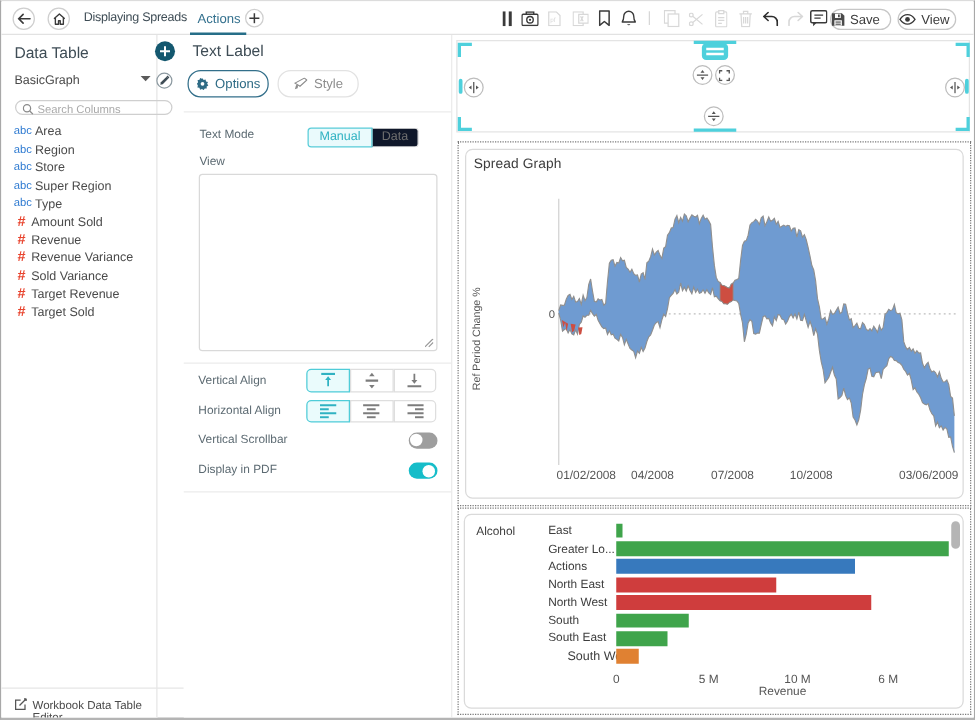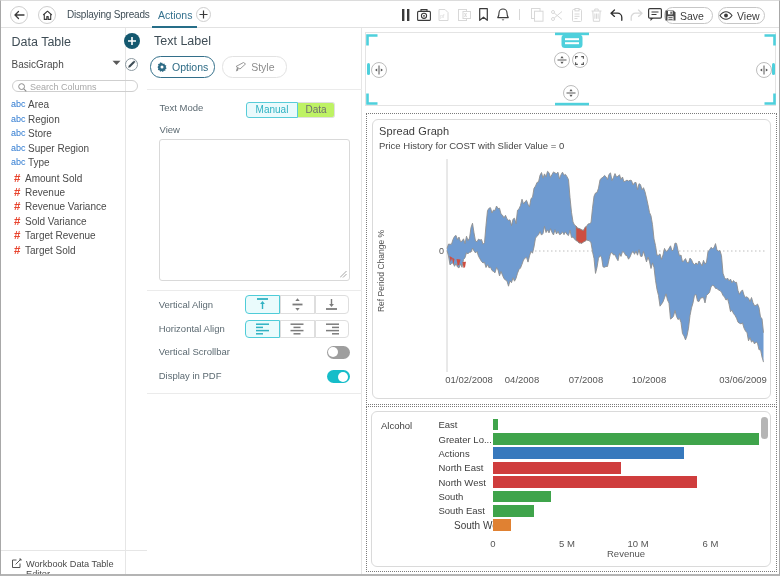--- a/index.html
+++ b/index.html
@@ -175,21 +175,21 @@
           <path d="M1 4.5L8.5 0.5l2 1.5-5.5 5z" fill="none" stroke="#8c8c8c" stroke-width="0.9"></path>
           <path d="M3.5 6.2l-.4 2.3-2.3.9c.8-1.4.5-2.5 1.2-3.4z" fill="#8c8c8c"></path>
         </svg>
 <span style="font-size:10.5px;color:#8c8c8c">Style</span>
       </div>
 <div class="sep" style="left:0;top:61px;width:215px"></div>
 <div class="lbl" style="left:12.5px;top:74.3px">Text Mode</div>
 <div class="abs" style="left:99px;top:73.5px;width:52px;height:16px;background:#eafafc;border:1.5px solid #58ccd8;border-radius:3px 0 0 3px;display:flex;align-items:center;justify-content:center;z-index:2">
         <span style="font-size:10px;color:#2fb2c2">Manual</span>
       </div>
-<div class="abs" style="left:151px;top:73.5px;width:37px;height:16px;background:#bef264;border:1px solid #e0e0e0;border-left:none;border-radius:0 3px 3px 0;display:flex;align-items:center;justify-content:center">
+<div class="abs" style="left:151px;top:73.5px;width:37px;height:16px;background:#0f172a;border:1px solid #e0e0e0;border-left:none;border-radius:0 3px 3px 0;display:flex;align-items:center;justify-content:center">
         <span style="font-size:10px;color:#6f6f6f">Data</span>
       </div>
 <div class="lbl" style="left:12.5px;top:96.3px">View</div>
 <div class="abs" style="left:12px;top:111px;width:191px;height:142px;border:1px solid #d9d9d9;border-radius:3px">
 <svg style="position:absolute;right:2px;bottom:2px" width="7" height="7" viewBox="0 0 7 7">
           <path d="M0 6.5L6.5 0M3 6.5L6.5 3" stroke="#9a9a9a" stroke-width="0.9"></path>
         </svg>
       </div>
 <div class="sep" style="left:0;top:262px;width:215px"></div>
 <div class="lbl" style="left:11.7px;top:271px">Vertical Align</div>
@@ -299,21 +299,20 @@
       </div>
 <div class="selc" style="left:201px;top:56.5px">
 <svg width="10" height="10" viewBox="0 0 10 10">
           <path d="M0.5 5h9" stroke="#555" stroke-width="1"></path>
           <path d="M3.4 3.2L5 1l1.6 2.2zM3.4 6.8L5 9 6.6 6.8z" fill="#555"></path>
         </svg>
       </div>
 <div class="dz" style="left:3.5px;top:85px;width:411.5px;height:292px"></div>
 <div class="card" style="left:9.5px;top:91px;width:399.5px;height:279.5px"></div>
 <div class="abs" style="left:17px;top:96.5px;font-size:11px;font-weight:normal;letter-spacing:0.1px;color:#3c3c3c">Spread Graph</div>
-<div class="abs" style="left:17px;top:111.5px;font-size:9.5px;color:#464646">Price History for COST with Slider Value = 0</div>
 <svg class="abs" style="left:0;top:0" width="418" height="548" viewBox="361 27 418 548">
 <line x1="446" y1="158" x2="446" y2="371" stroke="#d2d2d2" stroke-width="1"></line>
 <line x1="446" y1="250" x2="764" y2="250" stroke="#bdbdbd" stroke-width="1" stroke-dasharray="1.5,2.5"></line>
 <path d="M446.0,247.5 L447.5,243.0 L449.0,243.3 L450.5,243.2 L452.0,238.4 L453.5,235.4 L455.0,234.4 L456.5,238.6 L458.0,236.1 L459.5,240.7 L461.0,240.2 L462.5,237.8 L464.0,242.5 L465.5,235.2 L467.0,239.6 L468.5,237.1 L470.0,226.5 L471.5,222.2 L473.0,231.8 L474.5,240.0 L476.0,240.7 L477.5,238.1 L479.0,239.1 L480.5,238.5 L482.0,243.2 L483.5,241.7 L485.0,224.2 L486.5,209.6 L488.0,207.2 L489.5,206.7 L491.0,212.0 L492.5,209.0 L494.0,209.5 L495.5,205.0 L497.0,207.6 L498.5,207.2 L500.0,213.0 L501.5,214.2 L503.0,216.8 L504.5,214.3 L506.0,217.9 L507.5,219.3 L509.0,218.9 L510.5,224.6 L512.0,218.2 L513.5,217.2 L515.0,222.6 L516.5,209.2 L518.0,207.9 L519.5,204.4 L521.0,198.2 L522.5,203.0 L524.0,200.7 L525.5,199.3 L527.0,203.3 L528.5,205.8 L530.0,197.5 L531.5,196.3 L533.0,187.2 L534.5,185.1 L536.0,181.4 L537.5,181.0 L539.0,174.3 L540.5,171.5 L542.0,177.2 L543.5,172.9 L545.0,176.0 L546.5,170.3 L548.0,171.7 L549.5,176.4 L551.0,173.5 L552.5,170.9 L554.0,172.0 L555.5,172.6 L557.0,171.2 L558.5,177.9 L560.0,173.7 L561.5,171.2 L563.0,174.3 L564.5,173.4 L566.0,175.7 L567.5,178.6 L569.0,196.6 L570.5,211.3 L572.0,220.9 L573.5,224.1 L575.0,225.0 L576.5,227.2 L578.0,227.5 L579.5,228.2 L581.0,229.1 L582.5,229.5 L584.0,226.4 L585.5,225.4 L587.0,223.1 L588.5,222.6 L590.0,221.7 L591.5,207.2 L593.0,195.3 L594.5,192.0 L596.0,191.5 L597.5,187.1 L599.0,178.9 L600.5,177.1 L602.0,176.3 L603.5,174.4 L605.0,175.8 L606.5,178.6 L608.0,173.3 L609.5,171.9 L611.0,179.5 L612.5,176.4 L614.0,172.6 L615.5,176.0 L617.0,175.2 L618.5,173.7 L620.0,178.5 L621.5,176.0 L623.0,180.9 L624.5,180.0 L626.0,179.1 L627.5,180.1 L629.0,179.2 L630.5,179.5 L632.0,183.9 L633.5,181.7 L635.0,181.4 L636.5,188.7 L638.0,182.7 L639.5,183.6 L641.0,188.8 L642.5,186.7 L644.0,190.8 L645.5,197.0 L647.0,203.8 L648.5,211.4 L650.0,214.9 L651.5,223.7 L653.0,237.9 L654.5,244.5 L656.0,254.2 L657.5,254.2 L659.0,252.9 L660.5,258.4 L662.0,253.9 L663.5,247.4 L665.0,250.4 L666.5,249.8 L668.0,247.3 L669.5,244.8 L671.0,249.8 L672.5,248.7 L674.0,242.1 L675.5,242.4 L677.0,249.3 L678.5,254.9 L680.0,254.0 L681.5,261.0 L683.0,259.5 L684.5,257.6 L686.0,261.6 L687.5,262.0 L689.0,257.1 L690.5,258.7 L692.0,262.3 L693.5,263.6 L695.0,261.9 L696.5,263.7 L698.0,260.0 L699.5,262.3 L701.0,264.8 L702.5,259.3 L704.0,263.1 L705.5,261.1 L707.0,250.5 L708.5,249.1 L710.0,246.4 L711.5,247.5 L713.0,246.7 L714.5,242.6 L716.0,249.2 L717.5,250.1 L719.0,249.6 L720.5,254.8 L722.0,272.3 L723.5,276.5 L725.0,278.6 L726.5,277.0 L728.0,279.9 L729.5,278.1 L731.0,281.7 L732.5,279.5 L734.0,281.5 L735.5,281.3 L737.0,289.6 L738.5,293.3 L740.0,290.4 L741.5,288.9 L743.0,294.1 L744.5,296.6 L746.0,295.7 L747.5,297.3 L749.0,300.6 L750.5,296.5 L752.0,301.7 L753.5,304.6 L755.0,304.4 L756.5,303.0 L758.0,306.6 L759.5,316.1 L761.0,317.5 L762.5,331.7 L762.5,361.1 L761.0,356.0 L759.5,348.6 L758.0,348.8 L756.5,342.2 L755.0,340.8 L753.5,343.0 L752.0,339.7 L750.5,341.1 L749.0,336.6 L747.5,339.8 L746.0,331.7 L744.5,330.0 L743.0,327.1 L741.5,321.9 L740.0,322.9 L738.5,322.3 L737.0,321.2 L735.5,317.2 L734.0,314.4 L732.5,312.6 L731.0,309.2 L729.5,310.7 L728.0,303.1 L726.5,297.7 L725.0,299.1 L723.5,296.1 L722.0,294.4 L720.5,291.2 L719.0,289.6 L717.5,289.1 L716.0,287.5 L714.5,287.4 L713.0,284.9 L711.5,284.2 L710.0,285.9 L708.5,291.5 L707.0,292.9 L705.5,294.6 L704.0,301.9 L702.5,296.5 L701.0,296.8 L699.5,297.2 L698.0,300.5 L696.5,300.1 L695.0,293.5 L693.5,294.3 L692.0,301.9 L690.5,306.9 L689.0,314.6 L687.5,327.2 L686.0,334.8 L684.5,338.9 L683.0,335.0 L681.5,332.6 L680.0,321.5 L678.5,317.3 L677.0,318.6 L675.5,315.4 L674.0,309.5 L672.5,315.3 L671.0,317.0 L669.5,318.1 L668.0,302.1 L666.5,299.1 L665.0,292.8 L663.5,296.8 L662.0,300.9 L660.5,303.2 L659.0,305.2 L657.5,294.6 L656.0,288.6 L654.5,279.3 L653.0,266.4 L651.5,261.9 L650.0,267.5 L648.5,260.4 L647.0,256.1 L645.5,260.9 L644.0,255.6 L642.5,250.5 L641.0,255.5 L639.5,255.2 L638.0,248.7 L636.5,254.2 L635.0,250.2 L633.5,253.3 L632.0,250.4 L630.5,252.3 L629.0,256.0 L627.5,258.2 L626.0,254.7 L624.5,254.2 L623.0,251.2 L621.5,250.6 L620.0,255.4 L618.5,252.5 L617.0,259.7 L615.5,257.3 L614.0,253.7 L612.5,254.0 L611.0,251.6 L609.5,252.4 L608.0,258.7 L606.5,265.5 L605.0,265.4 L603.5,266.3 L602.0,265.9 L600.5,256.0 L599.0,254.7 L597.5,257.3 L596.0,266.4 L594.5,272.4 L593.0,257.4 L591.5,250.6 L590.0,241.8 L588.5,239.8 L587.0,239.4 L585.5,238.9 L584.0,240.2 L582.5,240.8 L581.0,242.3 L579.5,241.9 L578.0,241.9 L576.5,239.9 L575.0,239.6 L573.5,238.0 L572.0,236.0 L570.5,236.5 L569.0,229.2 L567.5,234.6 L566.0,233.4 L564.5,230.8 L563.0,233.7 L561.5,230.8 L560.0,233.1 L558.5,233.6 L557.0,230.3 L555.5,233.0 L554.0,228.7 L552.5,234.0 L551.0,231.4 L549.5,227.7 L548.0,231.9 L546.5,228.8 L545.0,231.6 L543.5,225.4 L542.0,232.5 L540.5,234.1 L539.0,230.6 L537.5,233.7 L536.0,235.3 L534.5,237.1 L533.0,245.9 L531.5,252.2 L530.0,250.4 L528.5,254.9 L527.0,261.1 L525.5,256.2 L524.0,257.1 L522.5,259.0 L521.0,263.2 L519.5,267.0 L518.0,268.5 L516.5,272.2 L515.0,277.4 L513.5,280.2 L512.0,276.8 L510.5,281.7 L509.0,279.8 L507.5,285.2 L506.0,280.1 L504.5,279.0 L503.0,277.7 L501.5,274.2 L500.0,270.5 L498.5,274.9 L497.0,268.9 L495.5,266.5 L494.0,271.8 L492.5,270.5 L491.0,269.5 L489.5,266.3 L488.0,266.8 L486.5,263.6 L485.0,266.5 L483.5,261.4 L482.0,261.9 L480.5,260.5 L479.0,257.9 L477.5,255.3 L476.0,250.4 L474.5,251.9 L473.0,249.9 L471.5,247.2 L470.0,251.1 L468.5,251.2 L467.0,252.8 L465.5,251.8 L464.0,256.7 L462.5,258.6 L461.0,266.3 L459.5,262.9 L458.0,266.9 L456.5,266.0 L455.0,262.6 L453.5,265.3 L452.0,261.8 L450.5,262.6 L449.0,263.9 L447.5,255.0 L446.0,249.5 Z" fill="#6f9bd1"></path>
 <path d="M446.0,247.5 L447.5,243.0 L449.0,243.3 L450.5,243.2 L452.0,238.4 L453.5,235.4 L455.0,234.4 L456.5,238.6 L458.0,236.1 L459.5,240.7 L461.0,240.2 L462.5,237.8 L464.0,242.5 L465.5,235.2 L467.0,239.6 L468.5,237.1 L470.0,226.5 L471.5,222.2 L473.0,231.8 L474.5,240.0 L476.0,240.7 L477.5,238.1 L479.0,239.1 L480.5,238.5 L482.0,243.2 L483.5,241.7 L485.0,224.2 L486.5,209.6 L488.0,207.2 L489.5,206.7 L491.0,212.0 L492.5,209.0 L494.0,209.5 L495.5,205.0 L497.0,207.6 L498.5,207.2 L500.0,213.0 L501.5,214.2 L503.0,216.8 L504.5,214.3 L506.0,217.9 L507.5,219.3 L509.0,218.9 L510.5,224.6 L512.0,218.2 L513.5,217.2 L515.0,222.6 L516.5,209.2 L518.0,207.9 L519.5,204.4 L521.0,198.2 L522.5,203.0 L524.0,200.7 L525.5,199.3 L527.0,203.3 L528.5,205.8 L530.0,197.5 L531.5,196.3 L533.0,187.2 L534.5,185.1 L536.0,181.4 L537.5,181.0 L539.0,174.3 L540.5,171.5 L542.0,177.2 L543.5,172.9 L545.0,176.0 L546.5,170.3 L548.0,171.7 L549.5,176.4 L551.0,173.5 L552.5,170.9 L554.0,172.0 L555.5,172.6 L557.0,171.2 L558.5,177.9 L560.0,173.7 L561.5,171.2 L563.0,174.3 L564.5,173.4 L566.0,175.7 L567.5,178.6 L569.0,196.6 L570.5,211.3 L572.0,220.9 L573.5,224.1 L575.0,225.0 L576.5,227.2 L578.0,227.5 L579.5,228.2 L581.0,229.1 L582.5,229.5 L584.0,226.4 L585.5,225.4 L587.0,223.1 L588.5,222.6 L590.0,221.7 L591.5,207.2 L593.0,195.3 L594.5,192.0 L596.0,191.5 L597.5,187.1 L599.0,178.9 L600.5,177.1 L602.0,176.3 L603.5,174.4 L605.0,175.8 L606.5,178.6 L608.0,173.3 L609.5,171.9 L611.0,179.5 L612.5,176.4 L614.0,172.6 L615.5,176.0 L617.0,175.2 L618.5,173.7 L620.0,178.5 L621.5,176.0 L623.0,180.9 L624.5,180.0 L626.0,179.1 L627.5,180.1 L629.0,179.2 L630.5,179.5 L632.0,183.9 L633.5,181.7 L635.0,181.4 L636.5,188.7 L638.0,182.7 L639.5,183.6 L641.0,188.8 L642.5,186.7 L644.0,190.8 L645.5,197.0 L647.0,203.8 L648.5,211.4 L650.0,214.9 L651.5,223.7 L653.0,237.9 L654.5,244.5 L656.0,254.2 L657.5,254.2 L659.0,252.9 L660.5,258.4 L662.0,253.9 L663.5,247.4 L665.0,250.4 L666.5,249.8 L668.0,247.3 L669.5,244.8 L671.0,249.8 L672.5,248.7 L674.0,242.1 L675.5,242.4 L677.0,249.3 L678.5,254.9 L680.0,254.0 L681.5,261.0 L683.0,259.5 L684.5,257.6 L686.0,261.6 L687.5,262.0 L689.0,257.1 L690.5,258.7 L692.0,262.3 L693.5,263.6 L695.0,261.9 L696.5,263.7 L698.0,260.0 L699.5,262.3 L701.0,264.8 L702.5,259.3 L704.0,263.1 L705.5,261.1 L707.0,250.5 L708.5,249.1 L710.0,246.4 L711.5,247.5 L713.0,246.7 L714.5,242.6 L716.0,249.2 L717.5,250.1 L719.0,249.6 L720.5,254.8 L722.0,272.3 L723.5,276.5 L725.0,278.6 L726.5,277.0 L728.0,279.9 L729.5,278.1 L731.0,281.7 L732.5,279.5 L734.0,281.5 L735.5,281.3 L737.0,289.6 L738.5,293.3 L740.0,290.4 L741.5,288.9 L743.0,294.1 L744.5,296.6 L746.0,295.7 L747.5,297.3 L749.0,300.6 L750.5,296.5 L752.0,301.7 L753.5,304.6 L755.0,304.4 L756.5,303.0 L758.0,306.6 L759.5,316.1 L761.0,317.5 L762.5,331.7" fill="none" stroke="#8f8f8f" stroke-width="0.9"></path>
 <path d="M446.0,249.5 L447.5,255.0 L449.0,263.9 L450.5,262.6 L452.0,261.8 L453.5,265.3 L455.0,262.6 L456.5,266.0 L458.0,266.9 L459.5,262.9 L461.0,266.3 L462.5,258.6 L464.0,256.7 L465.5,251.8 L467.0,252.8 L468.5,251.2 L470.0,251.1 L471.5,247.2 L473.0,249.9 L474.5,251.9 L476.0,250.4 L477.5,255.3 L479.0,257.9 L480.5,260.5 L482.0,261.9 L483.5,261.4 L485.0,266.5 L486.5,263.6 L488.0,266.8 L489.5,266.3 L491.0,269.5 L492.5,270.5 L494.0,271.8 L495.5,266.5 L497.0,268.9 L498.5,274.9 L500.0,270.5 L501.5,274.2 L503.0,277.7 L504.5,279.0 L506.0,280.1 L507.5,285.2 L509.0,279.8 L510.5,281.7 L512.0,276.8 L513.5,280.2 L515.0,277.4 L516.5,272.2 L518.0,268.5 L519.5,267.0 L521.0,263.2 L522.5,259.0 L524.0,257.1 L525.5,256.2 L527.0,261.1 L528.5,254.9 L530.0,250.4 L531.5,252.2 L533.0,245.9 L534.5,237.1 L536.0,235.3 L537.5,233.7 L539.0,230.6 L540.5,234.1 L542.0,232.5 L543.5,225.4 L545.0,231.6 L546.5,228.8 L548.0,231.9 L549.5,227.7 L551.0,231.4 L552.5,234.0 L554.0,228.7 L555.5,233.0 L557.0,230.3 L558.5,233.6 L560.0,233.1 L561.5,230.8 L563.0,233.7 L564.5,230.8 L566.0,233.4 L567.5,234.6 L569.0,229.2 L570.5,236.5 L572.0,236.0 L573.5,238.0 L575.0,239.6 L576.5,239.9 L578.0,241.9 L579.5,241.9 L581.0,242.3 L582.5,240.8 L584.0,240.2 L585.5,238.9 L587.0,239.4 L588.5,239.8 L590.0,241.8 L591.5,250.6 L593.0,257.4 L594.5,272.4 L596.0,266.4 L597.5,257.3 L599.0,254.7 L600.5,256.0 L602.0,265.9 L603.5,266.3 L605.0,265.4 L606.5,265.5 L608.0,258.7 L609.5,252.4 L611.0,251.6 L612.5,254.0 L614.0,253.7 L615.5,257.3 L617.0,259.7 L618.5,252.5 L620.0,255.4 L621.5,250.6 L623.0,251.2 L624.5,254.2 L626.0,254.7 L627.5,258.2 L629.0,256.0 L630.5,252.3 L632.0,250.4 L633.5,253.3 L635.0,250.2 L636.5,254.2 L638.0,248.7 L639.5,255.2 L641.0,255.5 L642.5,250.5 L644.0,255.6 L645.5,260.9 L647.0,256.1 L648.5,260.4 L650.0,267.5 L651.5,261.9 L653.0,266.4 L654.5,279.3 L656.0,288.6 L657.5,294.6 L659.0,305.2 L660.5,303.2 L662.0,300.9 L663.5,296.8 L665.0,292.8 L666.5,299.1 L668.0,302.1 L669.5,318.1 L671.0,317.0 L672.5,315.3 L674.0,309.5 L675.5,315.4 L677.0,318.6 L678.5,317.3 L680.0,321.5 L681.5,332.6 L683.0,335.0 L684.5,338.9 L686.0,334.8 L687.5,327.2 L689.0,314.6 L690.5,306.9 L692.0,301.9 L693.5,294.3 L695.0,293.5 L696.5,300.1 L698.0,300.5 L699.5,297.2 L701.0,296.8 L702.5,296.5 L704.0,301.9 L705.5,294.6 L707.0,292.9 L708.5,291.5 L710.0,285.9 L711.5,284.2 L713.0,284.9 L714.5,287.4 L716.0,287.5 L717.5,289.1 L719.0,289.6 L720.5,291.2 L722.0,294.4 L723.5,296.1 L725.0,299.1 L726.5,297.7 L728.0,303.1 L729.5,310.7 L731.0,309.2 L732.5,312.6 L734.0,314.4 L735.5,317.2 L737.0,321.2 L738.5,322.3 L740.0,322.9 L741.5,321.9 L743.0,327.1 L744.5,330.0 L746.0,331.7 L747.5,339.8 L749.0,336.6 L750.5,341.1 L752.0,339.7 L753.5,343.0 L755.0,340.8 L756.5,342.2 L758.0,348.8 L759.5,348.6 L761.0,356.0 L762.5,361.1" fill="none" stroke="#8f8f8f" stroke-width="0.9"></path>
 <path d="M575.0,225.0 L576.5,227.2 L578.0,227.5 L579.5,228.2 L581.0,229.1 L582.5,229.5 L584.0,226.4 L585.5,225.4 L585.5,238.9 L584.0,240.2 L582.5,240.8 L581.0,242.3 L579.5,241.9 L578.0,241.9 L576.5,239.9 L575.0,239.6 Z" fill="#cd4e41" stroke="#8f8f8f" stroke-width="0.7"></path>
 <path d="M448.5,255 l1.2,6 1.4,-4 1.2,7 1.2,-6z" fill="#cd4e41"></path>
 <path d="M455.5,258 l1.2,7 1.6,-1.5 1.2,-5z" fill="#cd4e41"></path>
 <path d="M461.5,261 l1,6 1.5,-.8 1,-5.5z" fill="#cd4e41"></path>

